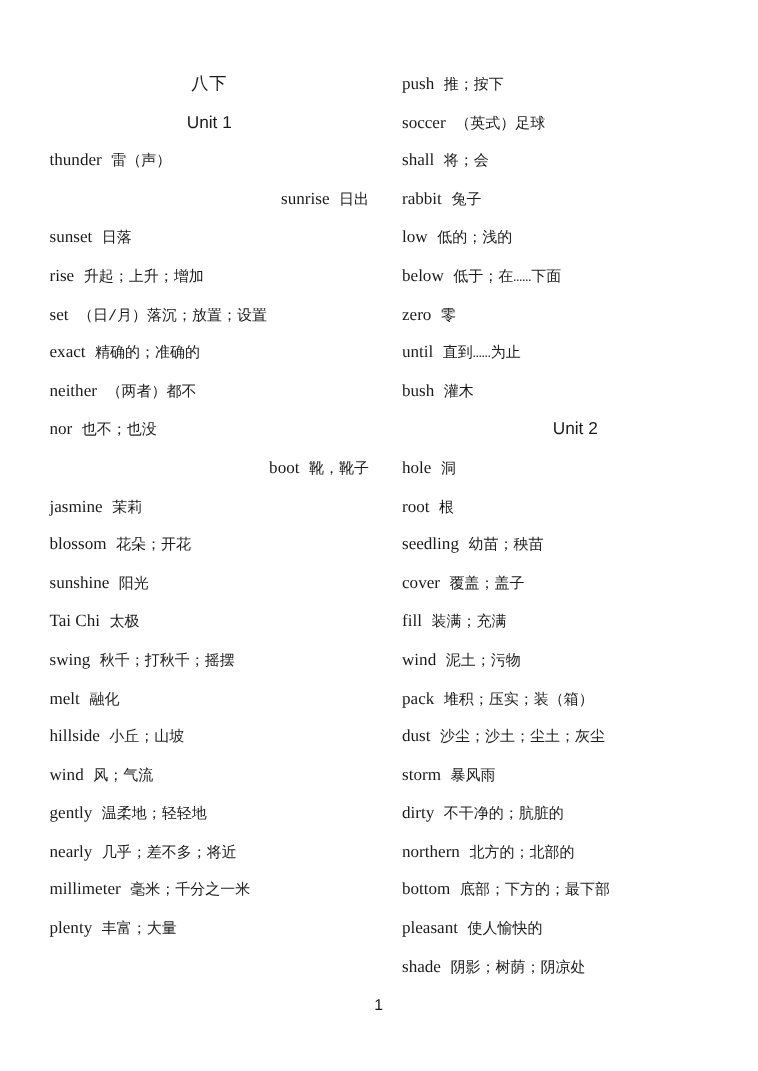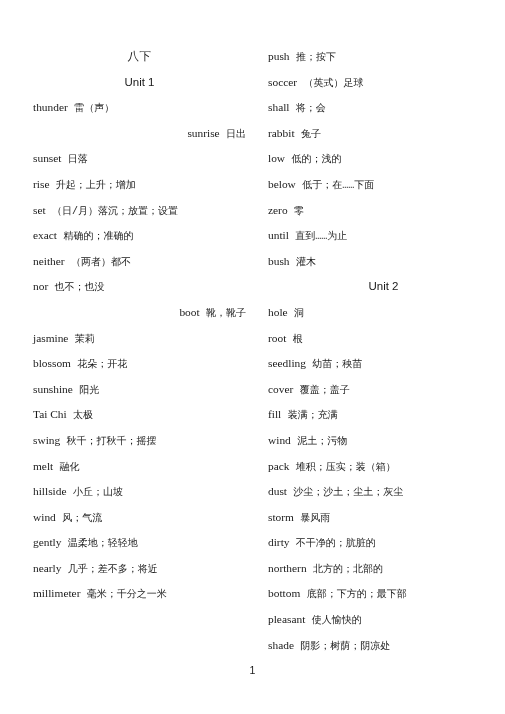--- a/index.html
+++ b/index.html
@@ -123,20 +123,21 @@
           <div class="entry"><span class="term">blossom</span><span>&nbsp;&nbsp;</span><span class="gloss">花朵；开花</span></div>
           <div class="entry"><span class="term">sunshine</span><span>&nbsp;&nbsp;</span><span class="gloss">阳光</span></div>
           <div class="entry"><span class="term">Tai Chi</span><span>&nbsp;&nbsp;</span><span class="gloss">太极</span></div>
           <div class="entry"><span class="term">swing</span><span>&nbsp;&nbsp;</span><span class="gloss">秋千；打秋千；摇摆</span></div>
           <div class="entry"><span class="term">melt</span><span>&nbsp;&nbsp;</span><span class="gloss">融化</span></div>
           <div class="entry"><span class="term">hillside</span><span>&nbsp;&nbsp;</span><span class="gloss">小丘；山坡</span></div>
           <div class="entry"><span class="term">wind</span><span>&nbsp;&nbsp;</span><span class="gloss">风；气流</span></div>
           <div class="entry"><span class="term">gently</span><span>&nbsp;&nbsp;</span><span class="gloss">温柔地；轻轻地</span></div>
           <div class="entry"><span class="term">nearly</span><span>&nbsp;&nbsp;</span><span class="gloss">几乎；差不多；将近</span></div>
           <div class="entry"><span class="term">millimeter</span><span>&nbsp;&nbsp;</span><span class="gloss">毫米；千分之一米</span></div>
+          <div class="entry"><span class="term">plenty</span><span>&nbsp;&nbsp;</span><span class="gloss">丰富；大量</span></div>
           <div class="entry"></div>
         </div>
     </div>
 
     <div class="col col-right">
       <div>
           <div class="entry"><span class="term">push</span><span>&nbsp;&nbsp;</span><span class="gloss">推；按下</span></div>
           <div class="entry"><span class="term">soccer</span><span>&nbsp;&nbsp;</span><span class="gloss">（英式）足球</span></div>
           <div class="entry"><span class="term">shall</span><span>&nbsp;&nbsp;</span><span class="gloss">将；会</span></div>
           <div class="entry"><span class="term">rabbit</span><span>&nbsp;&nbsp;</span><span class="gloss">兔子</span></div>

